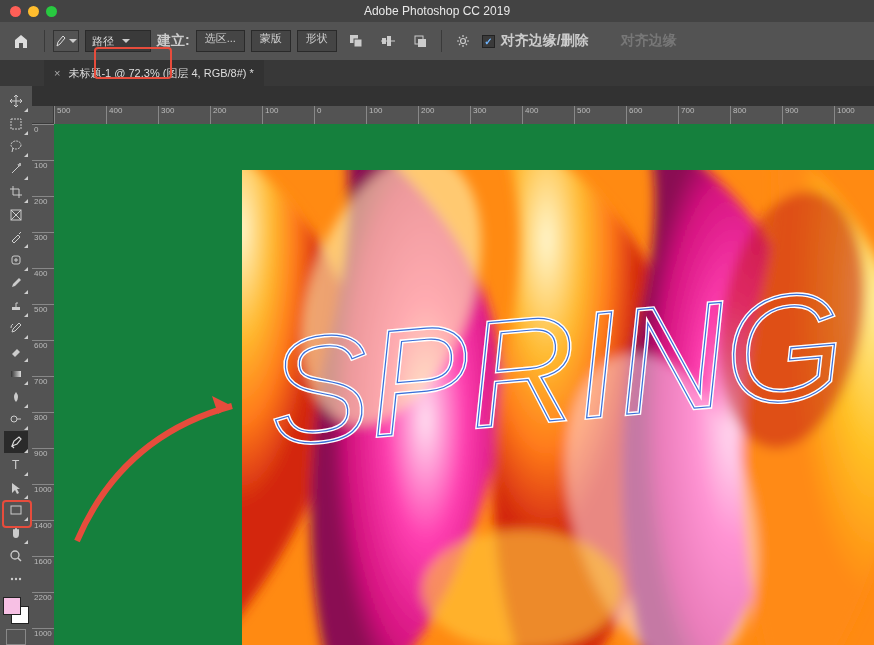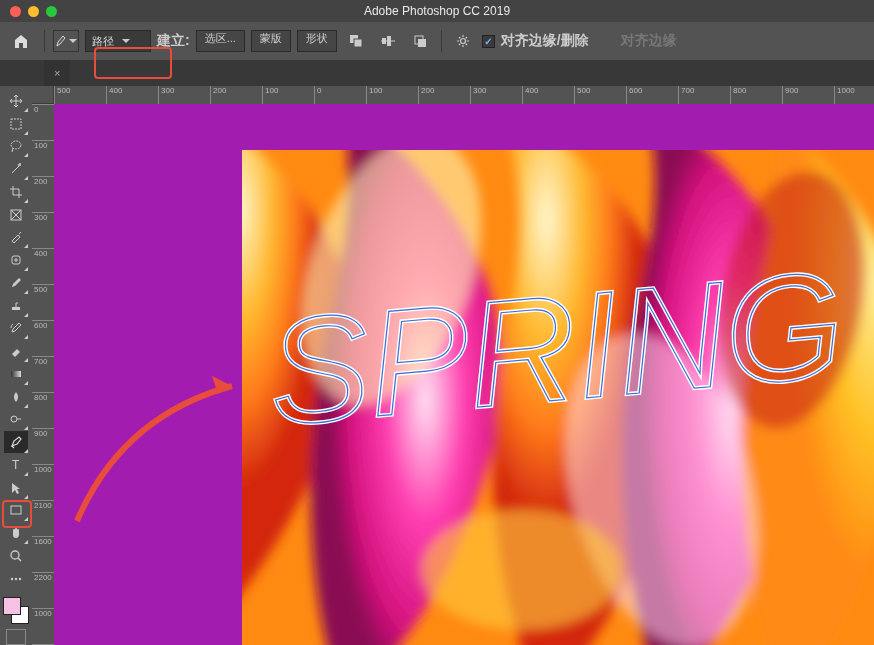--- a/index.html
+++ b/index.html
@@ -39,21 +39,21 @@
 .tool { width:24px; height:22px; display:flex; align-items:center; justify-content:center; position:relative; }
 .tool.active { background:#2a2a2a; }
 .tool .mark { position:absolute; right:0; bottom:0; width:0; height:0; border-right:4px solid #ccc; border-top:4px solid transparent; }
 .swatches { margin-top:6px; width:26px; height:28px; position:relative; }
 .swatch-fg { position:absolute; left:0; top:0; width:18px; height:18px; background:#f7c0e4; border:1px solid #222; }
 .swatch-bg { position:absolute; right:0; bottom:0; width:18px; height:18px; background:#fff; border:1px solid #222; }
 .quickmask { margin-top:4px; width:20px; height:16px; border:1px solid #888; }
 .highlight-red.tool-hl { left: 2px; top: 414px; width: 30px; height: 28px; }
 
 
-.canvas-area { flex:1; position:relative; background:#a21caf; }
+.canvas-area { flex:1; position:relative; background:#15803d;margin-top:20px; }
 .ruler-h { position:absolute; left:22px; top:0; right:0; height:18px; background:#535353; display:flex; font-size:8px; color:#bbb; overflow:hidden; }
 .ruler-h span { width:52px; flex-shrink:0; border-left:1px solid #888; padding-left:2px; line-height:9px; }
 .ruler-v { position:absolute; left:0; top:18px; width:22px; bottom:0; background:#535353; font-size:8px; color:#bbb; display:flex; flex-direction:column; overflow:hidden; }
 .ruler-v span { height:36px; flex-shrink:0; border-top:1px solid #888; padding:1px 2px; writing-mode:horizontal-tb; line-height:8px; }
 .ruler-corner { position:absolute; left:0; top:0; width:22px; height:18px; background:#535353; border-right:1px solid #3a3a3a; border-bottom:1px solid #3a3a3a; }
 
 .canvas { position:absolute; left:210px; top:64px; width:636px; height:500px; overflow:hidden; }
 .canvas svg { width:100%; height:100%; display:block; }
 
 
@@ -130,20 +130,21 @@
     </div>
   <span class="label">对齐边缘/删除</span>
   <div style="width:20px"></div>
   <span class="label disabled">对齐边缘</span>
   <div class="highlight-red top"></div>
 </div>
 
 <div class="tabbar">
   <div class="tab">
     <span class="close">×</span>
+    <span>未标题-1 @ 72.3% (图层 4, RGB/8#) *</span>
   </div>
 </div>
 
 <div class="workspace">
 
   <div class="toolbar">
     <div class="tool">
         <svg width="14" height="14" viewBox="0 0 14 14">
           <path d="M7 1 L7 13 M1 7 L13 7 M7 1 L5 3 M7 1 L9 3 M7 13 L5 11 M7 13 L9 11 M1 7 L3 5 M1 7 L3 9 M13 7 L11 5 M13 7 L11 9" stroke="#ccc" stroke-width="1" fill="none"></path>
         </svg>
@@ -321,21 +322,21 @@
         <span>100</span>
         <span>200</span>
         <span>300</span>
         <span>400</span>
         <span>500</span>
         <span>600</span>
         <span>700</span>
         <span>800</span>
         <span>900</span>
         <span>1000</span>
-        <span>2100</span>
+        <span>1400</span>
         <span>1600</span>
         <span>2200</span>
         <span>1000</span>
         <span>1500</span>
       </div>
 
     <div class="canvas">
       <svg viewBox="0 0 636 500" preserveAspectRatio="xMidYMid slice">
         <defs>
           <radialGradient id="paint1" cx="30%" cy="20%">

